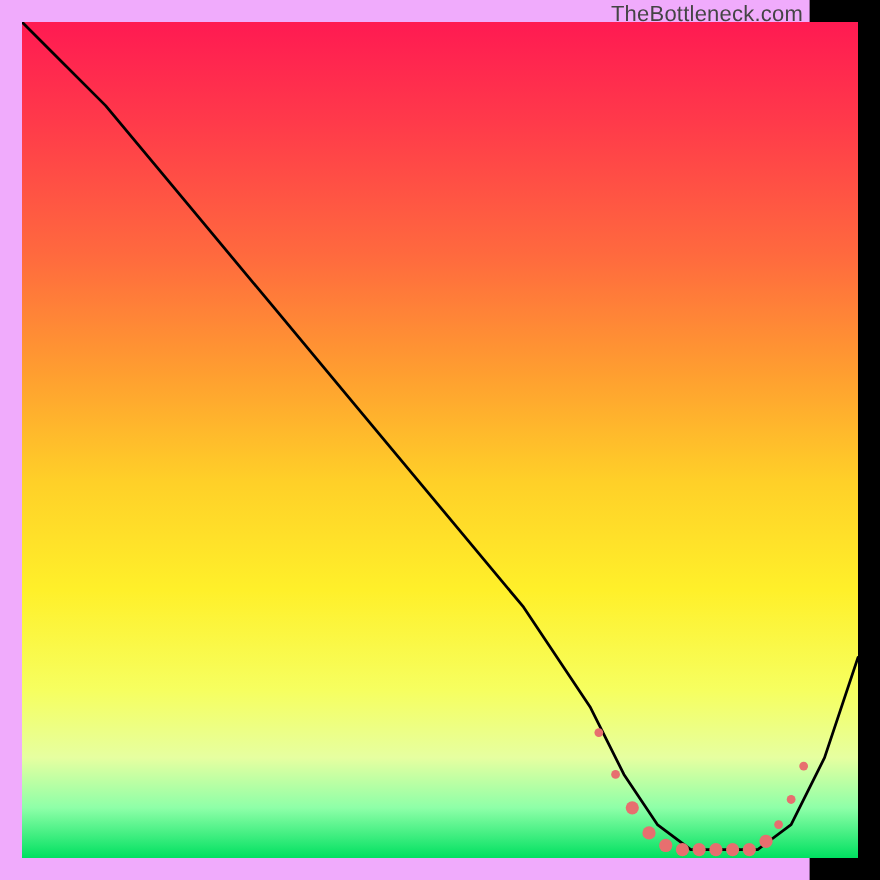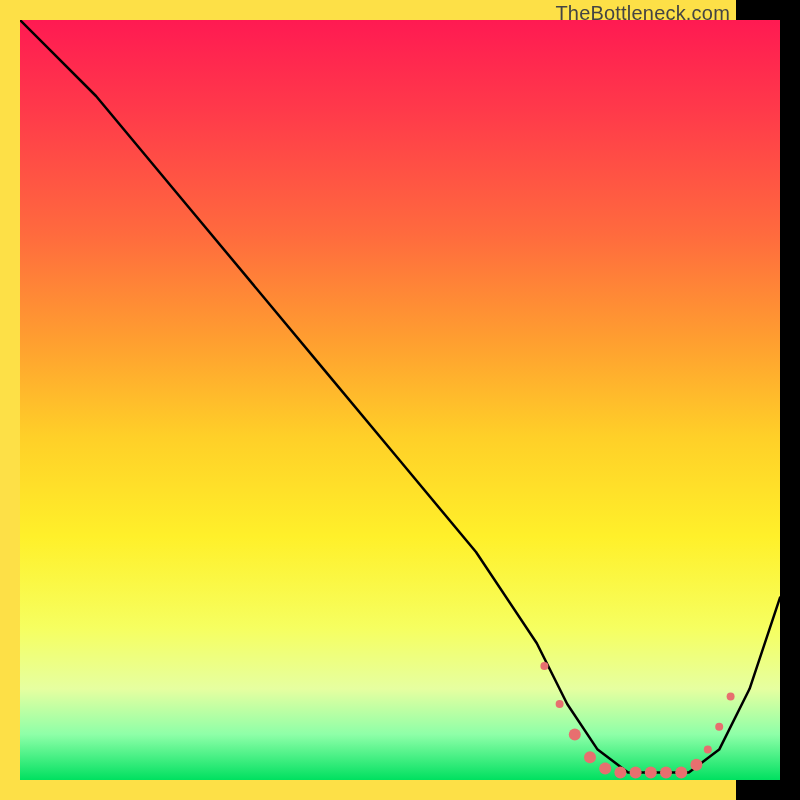--- a/index.html
+++ b/index.html
@@ -10,21 +10,21 @@
     background: #000;
     overflow: hidden;
     font-family: Arial, Helvetica, sans-serif;
   }
   .frame {
     position: absolute;
     left: 0;
     top: 0;
     width: 736px;
     height: 800px;
-    background: #fde047;
+    background: #f0abfc;
   }
   .plot {
     position: absolute;
     left: 20px;
     top: 20px;
     width: 760px;
     height: 760px;
     
     background: linear-gradient(
       to bottom,

